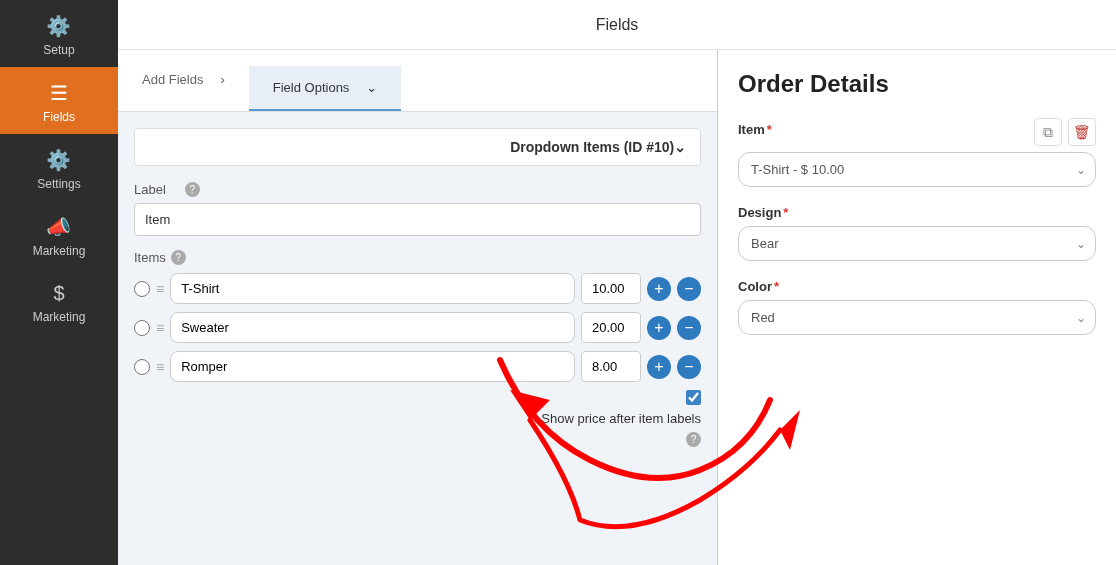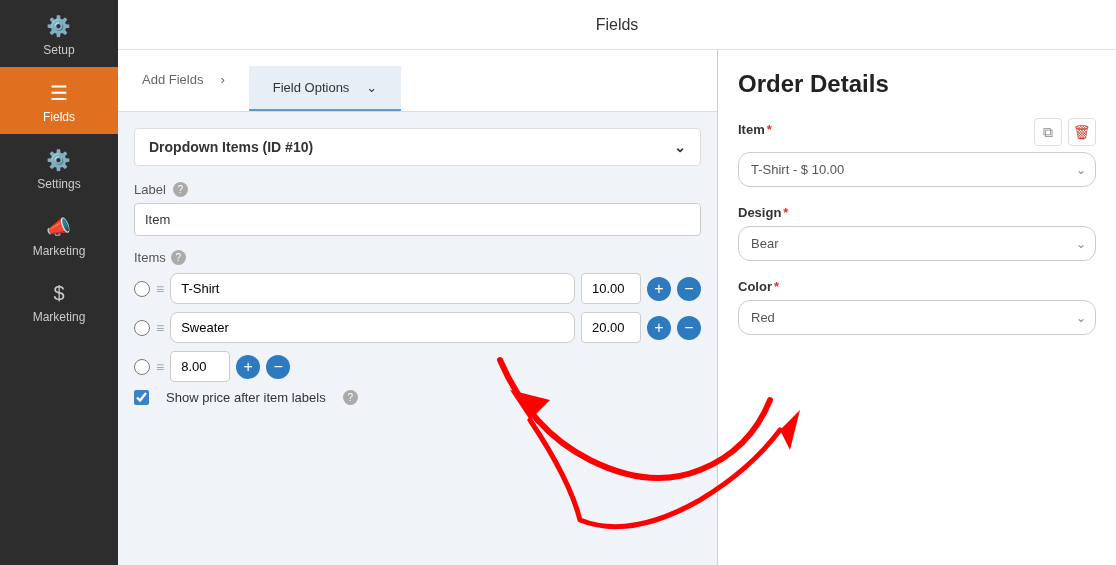--- a/index.html
+++ b/index.html
@@ -96,42 +96,42 @@
     }
 
     
     .field-options-content {
       padding: 16px;
     }
 
     .dropdown-items-header {
       display: flex;
       align-items: center;
-      justify-content: space-between;
+      justify-content: flex-end;
       background: #fff;
       border: 1px solid #ddd;
       border-radius: 4px;
       padding: 10px 14px;
       margin-bottom: 16px;
       font-size: 14px;
       font-weight: 600;
       color: #333;
       cursor: pointer;
     }
 
     .field-group {
       margin-bottom: 14px;
     }
     .field-label {
       font-size: 13px;
       color: #555;
       margin-bottom: 6px;
       display: flex;
       align-items: center;
-      gap: 7px;
+      gap: 19px;
     }
     .help-icon {
       width: 15px;
       height: 15px;
       background: #aaa;
       border-radius: 50%;
       display: inline-flex;
       align-items: center;
       justify-content: center;
       color: #fff;
@@ -214,24 +214,25 @@
       justify-content: center;
       color: #fff;
       font-size: 16px;
       cursor: pointer;
       flex-shrink: 0;
     }
 
     .show-price-row {
       display: flex;
       align-items: flex-end;
-      gap: 17px;
+      gap: 6px;
       margin-top: 6px;
       font-size: 13px;
       color: #333;
+      flex-direction: column;
     }
     .checkbox-blue {
       width: 15px;
       height: 15px;
       accent-color: #3b82c4;
       cursor: pointer;
     }
 
     
     .right-panel {
@@ -400,20 +401,21 @@
               <span>+</span>
             </div>
             <div class="btn-remove">
               <span>−</span>
             </div>
           </div>
 
           <div class="item-row">
             <input type="radio" class="item-radio" style="">
             <span class="drag-handle">≡</span>
+            <input type="text" class="item-name-input" value="Romper" style="">
             <input type="text" class="item-price-input" value="8.00" style="">
             <div class="btn-add">
               <span>+</span>
             </div>
             <div class="btn-remove">
               <span>−</span>
             </div>
           </div>
 
           <div class="show-price-row">

